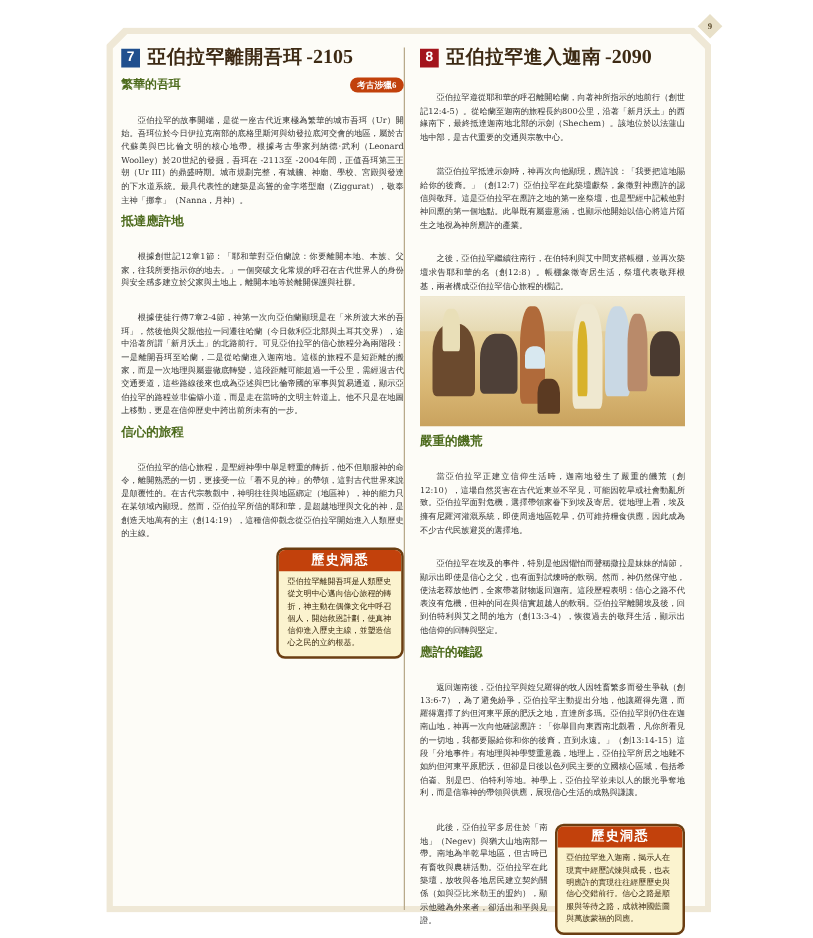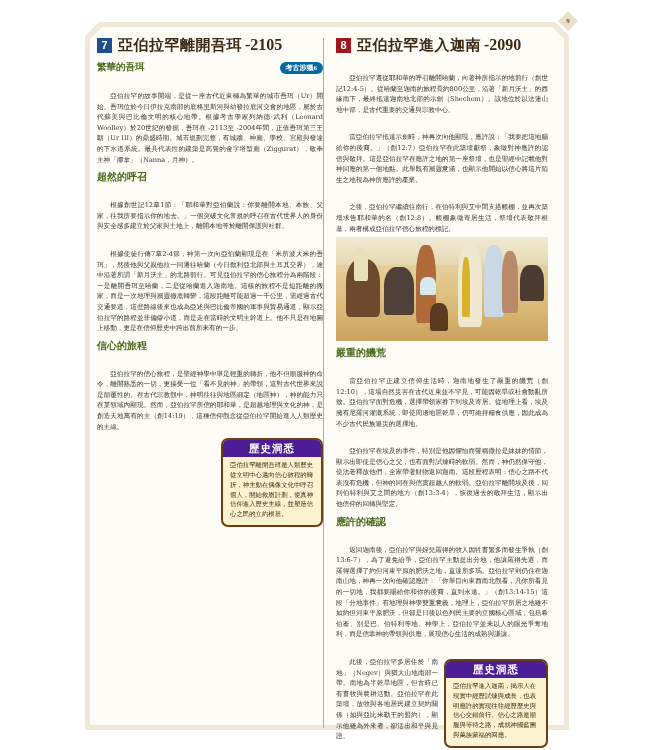--- a/index.html
+++ b/index.html
@@ -44,21 +44,21 @@
     font-family: "DejaVu Sans", "Liberation Sans", sans-serif; font-weight: bold; font-size: 15px;
     color: #3d2a14; letter-spacing: 0.5px;
   }
   .year { font-family: "Liberation Serif", serif; font-size: 16px; font-weight: bold; color: #3d2a14; margin-left: 3px; }
 
   .sub-row { display: flex; justify-content: space-between; align-items: flex-end; margin-top: 4px; height: 14px; }
   .subhead {
     font-family: "DejaVu Sans", "Liberation Sans", sans-serif; font-weight: bold; font-size: 9.5px; color: #4c6a1c;
   }
   .tag {
-    background: #0369a1; color: #fff; font-size: 7px; font-weight: bold; border-radius: 7px;
+    background: #c2410c; color: #fff; font-size: 7px; font-weight: bold; border-radius: 7px;
     padding: 1px 6px; line-height: 10px; font-family: "Liberation Serif", serif;
   }
 
   p.body {
     font-size: 6.6px; line-height: 10.6px; text-indent: 2em; text-align: justify; color: #333; margin-top: 17px;
   }
   h3.subhead { margin-top: 5px; margin-bottom: 2px; font-size: 10px; height: 13px; }
 
   .image {
     width: 212px; height: 104px; margin: 3px 0 3px 0; position: relative; overflow: hidden;
@@ -67,21 +67,21 @@
   .image .sky { position: absolute; left: 0; top: 0; width: 100%; height: 28px; background: linear-gradient(#f1ead4, #e6d9b2); }
   .fig { position: absolute; border-radius: 40% 40% 10% 10%; }
 
   .wrap-area { position: relative; }
   .wrap-text { width: 108px; }
   .insight {
     position: absolute; right: 0; width: 102px; border: 2px solid #6b3e12; border-radius: 7px;
     background: #fbf3cf; overflow: hidden;
   }
   .insight-head {
-    background: #4c1d95; color: #fff; text-align: center; font-size: 10.5px; font-weight: bold;
+    background: #c2410c; color: #fff; text-align: center; font-size: 10.5px; font-weight: bold;
     height: 17px; line-height: 17px; letter-spacing: 1px;
   }
   .insight-body {
     font-family: "DejaVu Sans", "Liberation Sans", sans-serif; font-size: 6.4px; line-height: 9.8px;
     color: #3a2a10; padding: 4px 6px 5px 7px; border-radius: 11px;
   }
 </style>
 </head>
 <body>
 
@@ -99,21 +99,21 @@
     <span class="title">亞伯拉罕離開吾珥</span>
     <span class="year">-2105</span>
   </div>
 
   <div class="sub-row">
     <span class="subhead">繁華的吾珥</span>
     <span class="tag">考古涉獵6</span>
   </div>
   <p class="body">亞伯拉罕的故事開端，是從一座古代近東極為繁華的城市吾珥（Ur）開始。吾珥位於今日伊拉克南部的底格里斯河與幼發拉底河交會的地區，屬於古代蘇美與巴比倫文明的核心地帶。根據考古學家列納德·武利（Leonard Woolley）於20世紀的發掘，吾珥在 -2113至 -2004年間，正值吾珥第三王朝（Ur III）的鼎盛時期。城市規劃完整，有城牆、神廟、學校、宮殿與發達的下水道系統。最具代表性的建築是高聳的金字塔型廟（Ziggurat），敬奉主神「挪拿」（Nanna，月神）。</p>
 
-  <h3 class="subhead">超然的呼召</h3>
+  <h3 class="subhead">抵達應許地</h3>
   <p class="body">根據創世記12章1節：「耶和華對亞伯蘭說：你要離開本地、本族、父家，往我所要指示你的地去。」一個突破文化常規的呼召在古代世界人的身份與安全感多建立於父家與土地上，離開本地等於離開保護與社群。</p>
   <p class="body">根據使徒行傳7章2-4節，神第一次向亞伯蘭顯現是在「米所波大米的吾珥」，然後他與父親他拉一同遷往哈蘭（今日敘利亞北部與土耳其交界），途中沿著所謂「新月沃土」的北路前行。可見亞伯拉罕的信心旅程分為兩階段：一是離開吾珥至哈蘭，二是從哈蘭進入迦南地。這樣的旅程不是短距離的搬家，而是一次地理與屬靈徹底轉變，這段距離可能超過一千公里，需經過古代交通要道，這些路線後來也成為亞述與巴比倫帝國的軍事與貿易通道，顯示亞伯拉罕的路程並非偏僻小道，而是走在當時的文明主幹道上。他不只是在地圖上移動，更是在信仰歷史中跨出前所未有的一步。</p>
 
   <h3 class="subhead">信心的旅程</h3>
   <p class="body">亞伯拉罕的信心旅程，是聖經神學中舉足輕重的轉折，他不但順服神的命令，離開熟悉的一切，更接受一位「看不見的神」的帶領，這對古代世界來說是顛覆性的。在古代宗教觀中，神明往往與地區綁定（地區神），神的能力只在某領域內顯現。然而，亞伯拉罕所信的耶和華，是超越地理與文化的神，是創造天地萬有的主（創14:19），這種信仰觀念從亞伯拉罕開始進入人類歷史的主線。</p>
 
   <div class="wrap-area">
     <aside class="insight" style="top:6px;">
       <div class="insight-head">歷史洞悉</div>
       <div class="insight-body">亞伯拉罕離開吾珥是人類歷史從文明中心邁向信心旅程的轉折，神主動在偶像文化中呼召個人，開始救恩計劃，使真神信仰進入歷史主線，並塑造信心之民的立約根基。</div>

